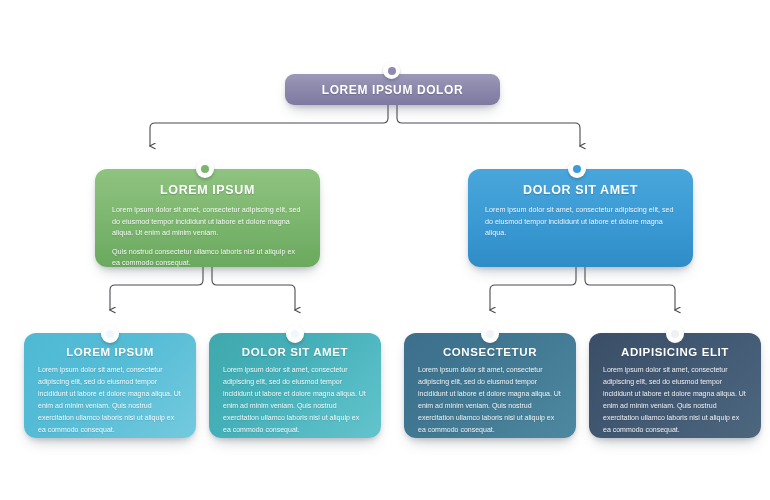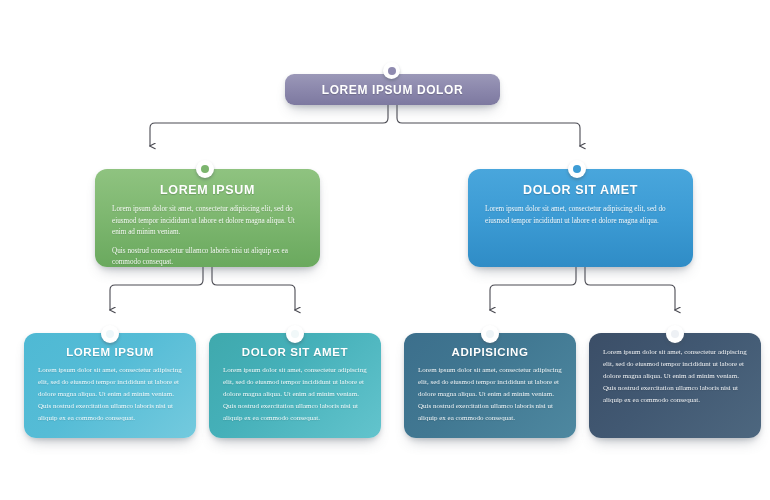--- a/index.html
+++ b/index.html
@@ -46,21 +46,20 @@
     color: #ffffff;
     text-align: center;
     font-weight: bold;
     letter-spacing: 0.6px;
     text-shadow: 0 1px 1px rgba(0,0,0,0.18);
   }
 
   .node .body {
     color: rgba(255,255,255,0.93);
     text-shadow: 0 1px 1px rgba(0,0,0,0.12);
-    font-family: Liberation Serif, serif;
   }
 
   .node .body p + p { margin-top: 0.95em; }
 
   
   .marker {
     position: absolute;
     z-index: 3;
     width: 18px;
     height: 18px;
@@ -240,27 +239,28 @@
 
   <div class="node lvl3" id="node-c2">
     <div class="title">DOLOR SIT AMET</div>
     <div class="body">
       <p>Lorem ipsum dolor sit amet, consectetur adipiscing elit, sed do eiusmod tempor incididunt ut labore et dolore magna aliqua. Ut enim ad minim veniam. Quis nostrud exercitation ullamco laboris nisi ut aliquip ex ea commodo consequat.</p>
     </div>
   </div>
   <div class="marker" id="marker-c2"></div>
 
   <div class="node lvl3" id="node-c3">
-    <div class="title">ADIPISICING</div>
+    <div class="title">CONSECTETUR</div>
     <div class="body">
       <p>Lorem ipsum dolor sit amet, consectetur adipiscing elit, sed do eiusmod tempor incididunt ut labore et dolore magna aliqua. Ut enim ad minim veniam. Quis nostrud exercitation ullamco laboris nisi ut aliquip ex ea commodo consequat.</p>
     </div>
   </div>
   <div class="marker" id="marker-c3"></div>
 
   <div class="node lvl3" id="node-c4">
+    <div class="title">ADIPISICING ELIT</div>
     <div class="body">
       <p>Lorem ipsum dolor sit amet, consectetur adipiscing elit, sed do eiusmod tempor incididunt ut labore et dolore magna aliqua. Ut enim ad minim veniam. Quis nostrud exercitation ullamco laboris nisi ut aliquip ex ea commodo consequat.</p>
     </div>
   </div>
   <div class="marker" id="marker-c4"></div>
 
 </div>
 
 </body></html>

